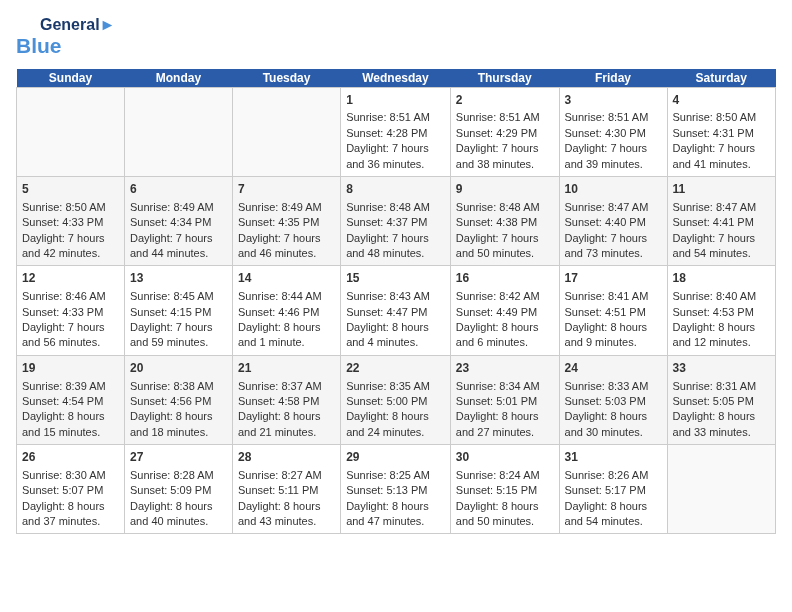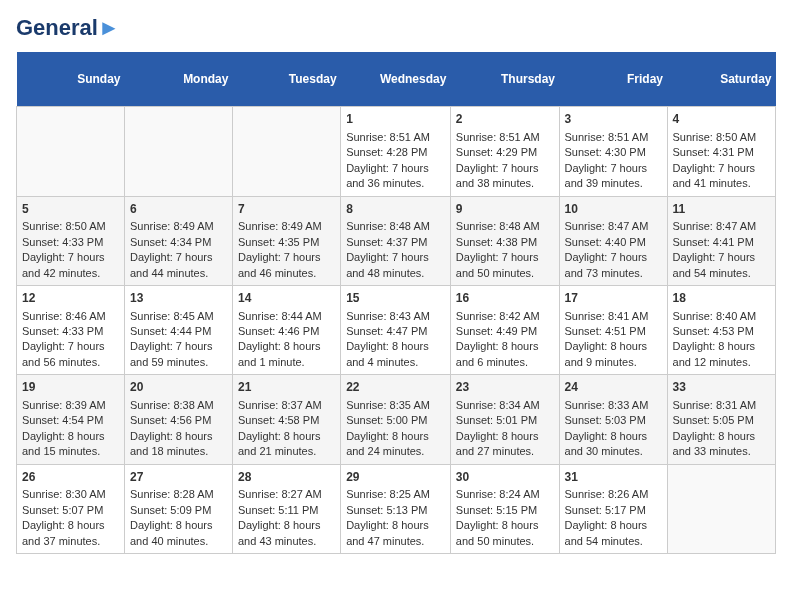--- a/index.html
+++ b/index.html
@@ -40,22 +40,22 @@
       color: #444;
     }
     table {
       width: 100%;
       border-collapse: collapse;
       font-size: 11px;
     }
     thead tr th {
       background: #2a5caa;
       color: #fff;
-      padding: 20px 4px;
-      text-align: right;
+      padding: 2px 4px;
+      text-align: center;
       font-size: 12px;
       font-weight: bold;
     }
     tbody tr td {
       border: 1px solid #ccc;
       vertical-align: top;
       padding: 4px 5px;
       width: 113px;
       min-height: 80px;
       height: 85px;
@@ -78,21 +78,22 @@
       background: #f9f9f9 !important;
     }
   </style>
 </head>
 <body>
 
 <div class="header">
   <div class="logo">
     <div class="logo-row">
       <div>
-        <div style="font-size:22px;font-weight:bold;color:#1a3a6b;line-height:1.1;">General<span style="color:#4a90d9;">►</span></div>
+        <div style="font-size:16px;font-weight:bold;color:#1a3a6b;line-height:1.1;margin-left:24px;">General<span style="color:#4a90d9;">►</span></div>
+        <div style="font-size:21px;font-weight:bold;color:#4a90d9;line-height:1.1;">Blue</div>
       </div>
     </div>
   </div>
   <div class="title-block">
     <h1></h1>
     <h2></h2>
   </div>
 </div>
 
 <table>
@@ -184,21 +185,21 @@
       <tr>
         <td>
           <span class="day-num">12</span>
           <div>Sunrise: 8:46 AM</div>
           <div>Sunset: 4:33 PM</div>
           <div>Daylight: 7 hours and 56 minutes.</div>
         </td>
         <td>
           <span class="day-num">13</span>
           <div>Sunrise: 8:45 AM</div>
-          <div>Sunset: 4:44 PM</div>
+          <div>Sunset: 4:15 PM</div>
           <div>Daylight: 7 hours and 59 minutes.</div>
         </td>
         <td>
           <span class="day-num">14</span>
           <div>Sunrise: 8:44 AM</div>
           <div>Sunset: 4:46 PM</div>
           <div>Daylight: 8 hours and 1 minute.</div>
         </td>
         <td>
           <span class="day-num">15</span>

